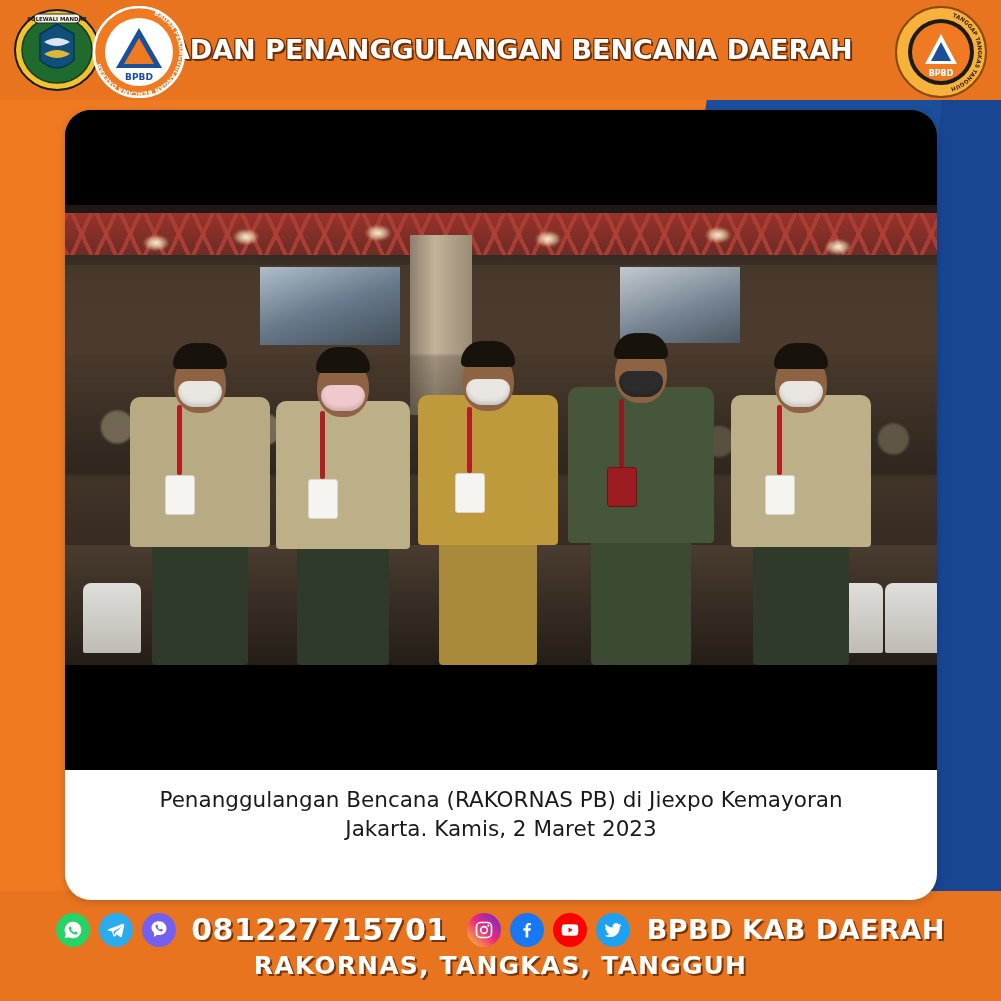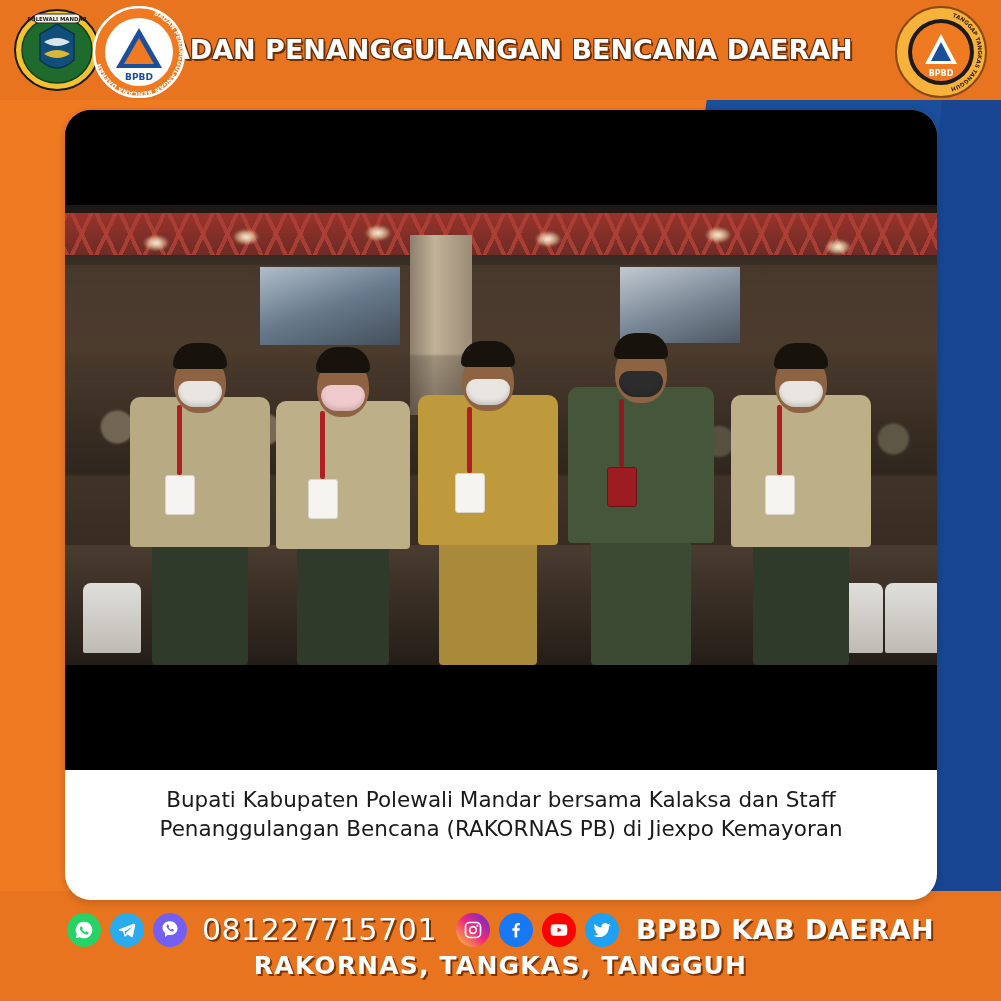--- a/index.html
+++ b/index.html
@@ -227,21 +227,21 @@
     flex:0 0 auto;
   }
   .ic.wa{ background:#25D366; }
   .ic.tg{ background:#2AABEE; }
   .ic.vb{ background:#7360F2; }
   .ic.ig{ background:linear-gradient(45deg,#f9ce34,#ee2a7b 50%,#6228d7); }
   .ic.fb{ background:#1877F2; }
   .ic.yt{ background:#FF0000; }
   .ic.tw{ background:#1DA1F2; }
   .phone{
-    font-size:30px; font-weight:400; color:#fff;
+    font-size:30px; font-weight:700; color:#fff;
     text-shadow:2px 2px 0 #7a3405;
     margin:0 10px 0 6px; letter-spacing:.5px;
   }
   .handle{
     font-size:27px; font-weight:900; color:#fff;
     text-shadow:2px 2px 0 #7a3405;
     margin-left:8px; letter-spacing:.5px;
   }
   .tagline{
     font-size:25px; font-weight:900; color:#fff;
@@ -380,22 +380,22 @@
         <div class="lanyard" style="left:52px; bottom:190px; height:70px;"></div>
         <div class="idcard" style="left:40px; bottom:150px;"></div>
       </div>
     </div>
 
     <div class="blackbar top"></div>
     <div class="blackbar bottom"></div>
   </div>
 
   <div class="caption">
-    <div>Bupati Kabupaten Polewali Mandar bersama Kalaksa dan Staff</div>
     <div>Penanggulangan Bencana (RAKORNAS PB) di Jiexpo Kemayoran</div>
+    <div>Jakarta. Kamis, 2 Maret 2023</div>
   </div>
 </div>
 
 <div class="footer">
   <div class="contact-row">
 
     <span class="ic wa">
       <svg width="20" height="20" viewBox="0 0 24 24" aria-hidden="true">
         <path fill="#fff" d="M12 2a10 10 0 0 0-8.6 15.1L2 22l5-1.3A10 10 0 1 0 12 2zm5.2 14.2c-.2.6-1.2 1.2-1.7 1.2-.5.1-1 .1-1.6-.1-.4-.1-.9-.3-1.5-.6-2.6-1.1-4.3-3.8-4.4-4-.1-.2-1-1.4-1-2.6s.6-1.8.9-2.1c.2-.2.5-.3.7-.3h.5c.2 0 .4 0 .6.4l.8 2c.1.2 0 .4-.1.5l-.3.4c-.1.1-.3.3-.1.6.2.3.7 1.2 1.6 1.9 1.1.9 1.5 1 1.8 1.2.2.1.4.1.5-.1l.7-.8c.2-.2.3-.2.6-.1l1.9.9c.3.1.4.2.5.3.1.2.1.7-.1 1.3z"></path>
       </svg>

